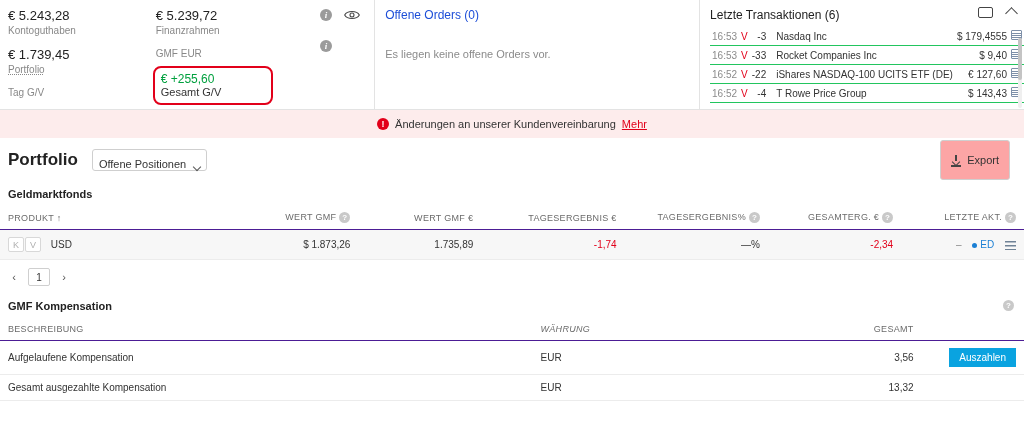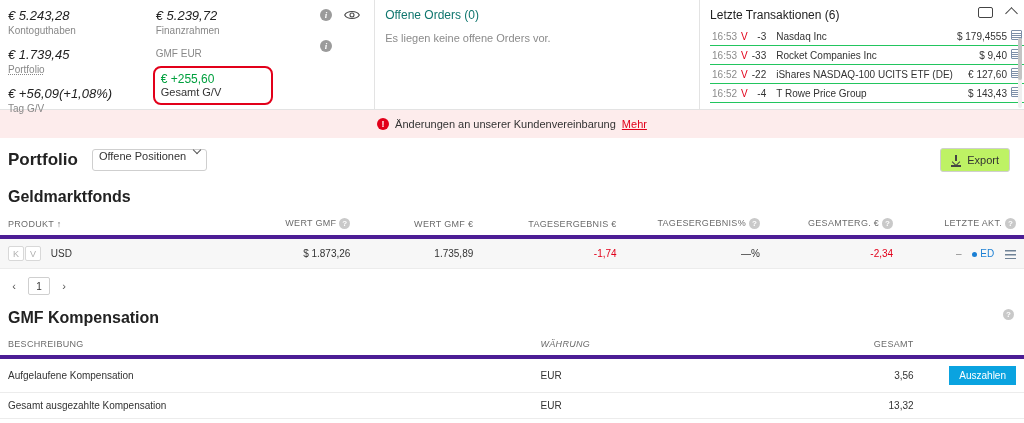--- a/index.html
+++ b/index.html
@@ -31,21 +31,20 @@
     position: relative;
   }
   .metric {
     margin-bottom: 9px;
   }
   .metric .value {
     font-size: 13px;
     color: #222;
     line-height: 16px;
     white-space: nowrap;
-    font-style: italic;
   }
   .metric .label {
     font-size: 10px;
     color: #888;
     line-height: 14px;
   }
   .metric .label.underline {
     text-decoration: underline;
     text-decoration-style: dotted;
     color: #888;
@@ -108,22 +107,22 @@
   }
   .highlight-box .value { font-size: 12px; }
 
   .col-orders {
     width: 330px;
     padding: 8px 0 0 10px;
     border-left: 1px solid #e3e3e3;
   }
   .orders-title {
     font-size: 12px;
-    color: #0f766e;
-    margin-bottom: 10px;
+    color: #1d4ed8;
+    margin-bottom: 26px;
   }
   .orders-empty {
     font-size: 11px;
     color: #8b8b8b;
   }
 
   .col-trans {
     flex: 1;
     padding: 8px 0 0 10px;
     border-left: 1px solid #e3e3e3;
@@ -238,46 +237,46 @@
     font-weight: bold;
     color: #222;
     margin-right: 14px;
   }
   .select-box {
     border: 1px solid #cfcfcf;
     border-radius: 3px;
     height: 22px;
     min-width: 100px;
     display: flex;
-    align-items: flex-start;
+    align-items: flex-end;
     justify-content: space-between;
     padding: 0 6px;
     font-size: 11px;
     color: #333;
     background: #fff;
   }
   .chev-down {
     width: 6px; height: 6px;
     border-right: 1.3px solid #555;
     border-bottom: 1.3px solid #555;
     transform: rotate(45deg);
     margin-left: 8px;
     margin-top: -3px;
   }
   .export-btn {
     margin-left: auto;
     border: 1px solid #cfcfcf;
     border-radius: 3px;
-    height: 24px;
+    height: 40px;
     padding: 0 10px;
     display: flex;
     align-items: center;
     gap: 6px;
     font-size: 11px;
-    background: #bef264;
+    background: #fca5a5;
     color: #333;
     text-align: right;
   }
   .dl-icon {
     width: 10px; height: 11px;
     position: relative;
     display: inline-block;
   }
   .dl-icon::before {
     content: "";
@@ -297,40 +296,40 @@
   }
   .dl-bar {
     position: absolute;
     bottom: -1px; left: 0;
     width: 10px; height: 1.5px;
     background: #444;
   }
 
   
   .section-title {
-    font-size: 16px;
+    font-size: 11px;
     font-weight: bold;
     color: #222;
     padding: 6px 8px 6px 8px;
   }
 
   
   table.grid {
     width: 100%;
     border-collapse: collapse;
     font-size: 10px;
   }
   table.grid thead th {
     font-size: 9px;
     font-weight: normal;
     color: #6b6b6b;
     letter-spacing: .3px;
     text-align: right;
     padding: 6px 8px;
-    border-bottom: 4px solid #4c1d95;
+    border-bottom: 1px solid #4c1d95;
     white-space: nowrap;
   }
   table.grid thead th.left { text-align: left; }
   table.grid tbody td {
     padding: 7px 8px;
     text-align: right;
     white-space: nowrap;
     border-bottom: 1px solid #ececec;
   }
   table.grid tbody td.left { text-align: left; }
@@ -437,21 +436,20 @@
   <div class="col-acct">
     <div class="metric">
       <div class="value">€ 5.243,28</div>
       <div class="label">Kontoguthaben</div>
     </div>
     <div class="metric">
       <div class="value">€ 1.739,45</div>
       <div class="label underline">Portfolio</div>
     </div>
     <div class="metric">
-      <div class="value green">€ +56,09(+1,08%)</div>
       <div class="label">Tag G/V</div>
     </div>
   </div>
 
   <div class="col-fin">
     <div class="metric">
       <div class="value">€ 5.239,72</div>
       <div class="label">Finanzrahmen</div>
     </div>
     <div class="metric">

